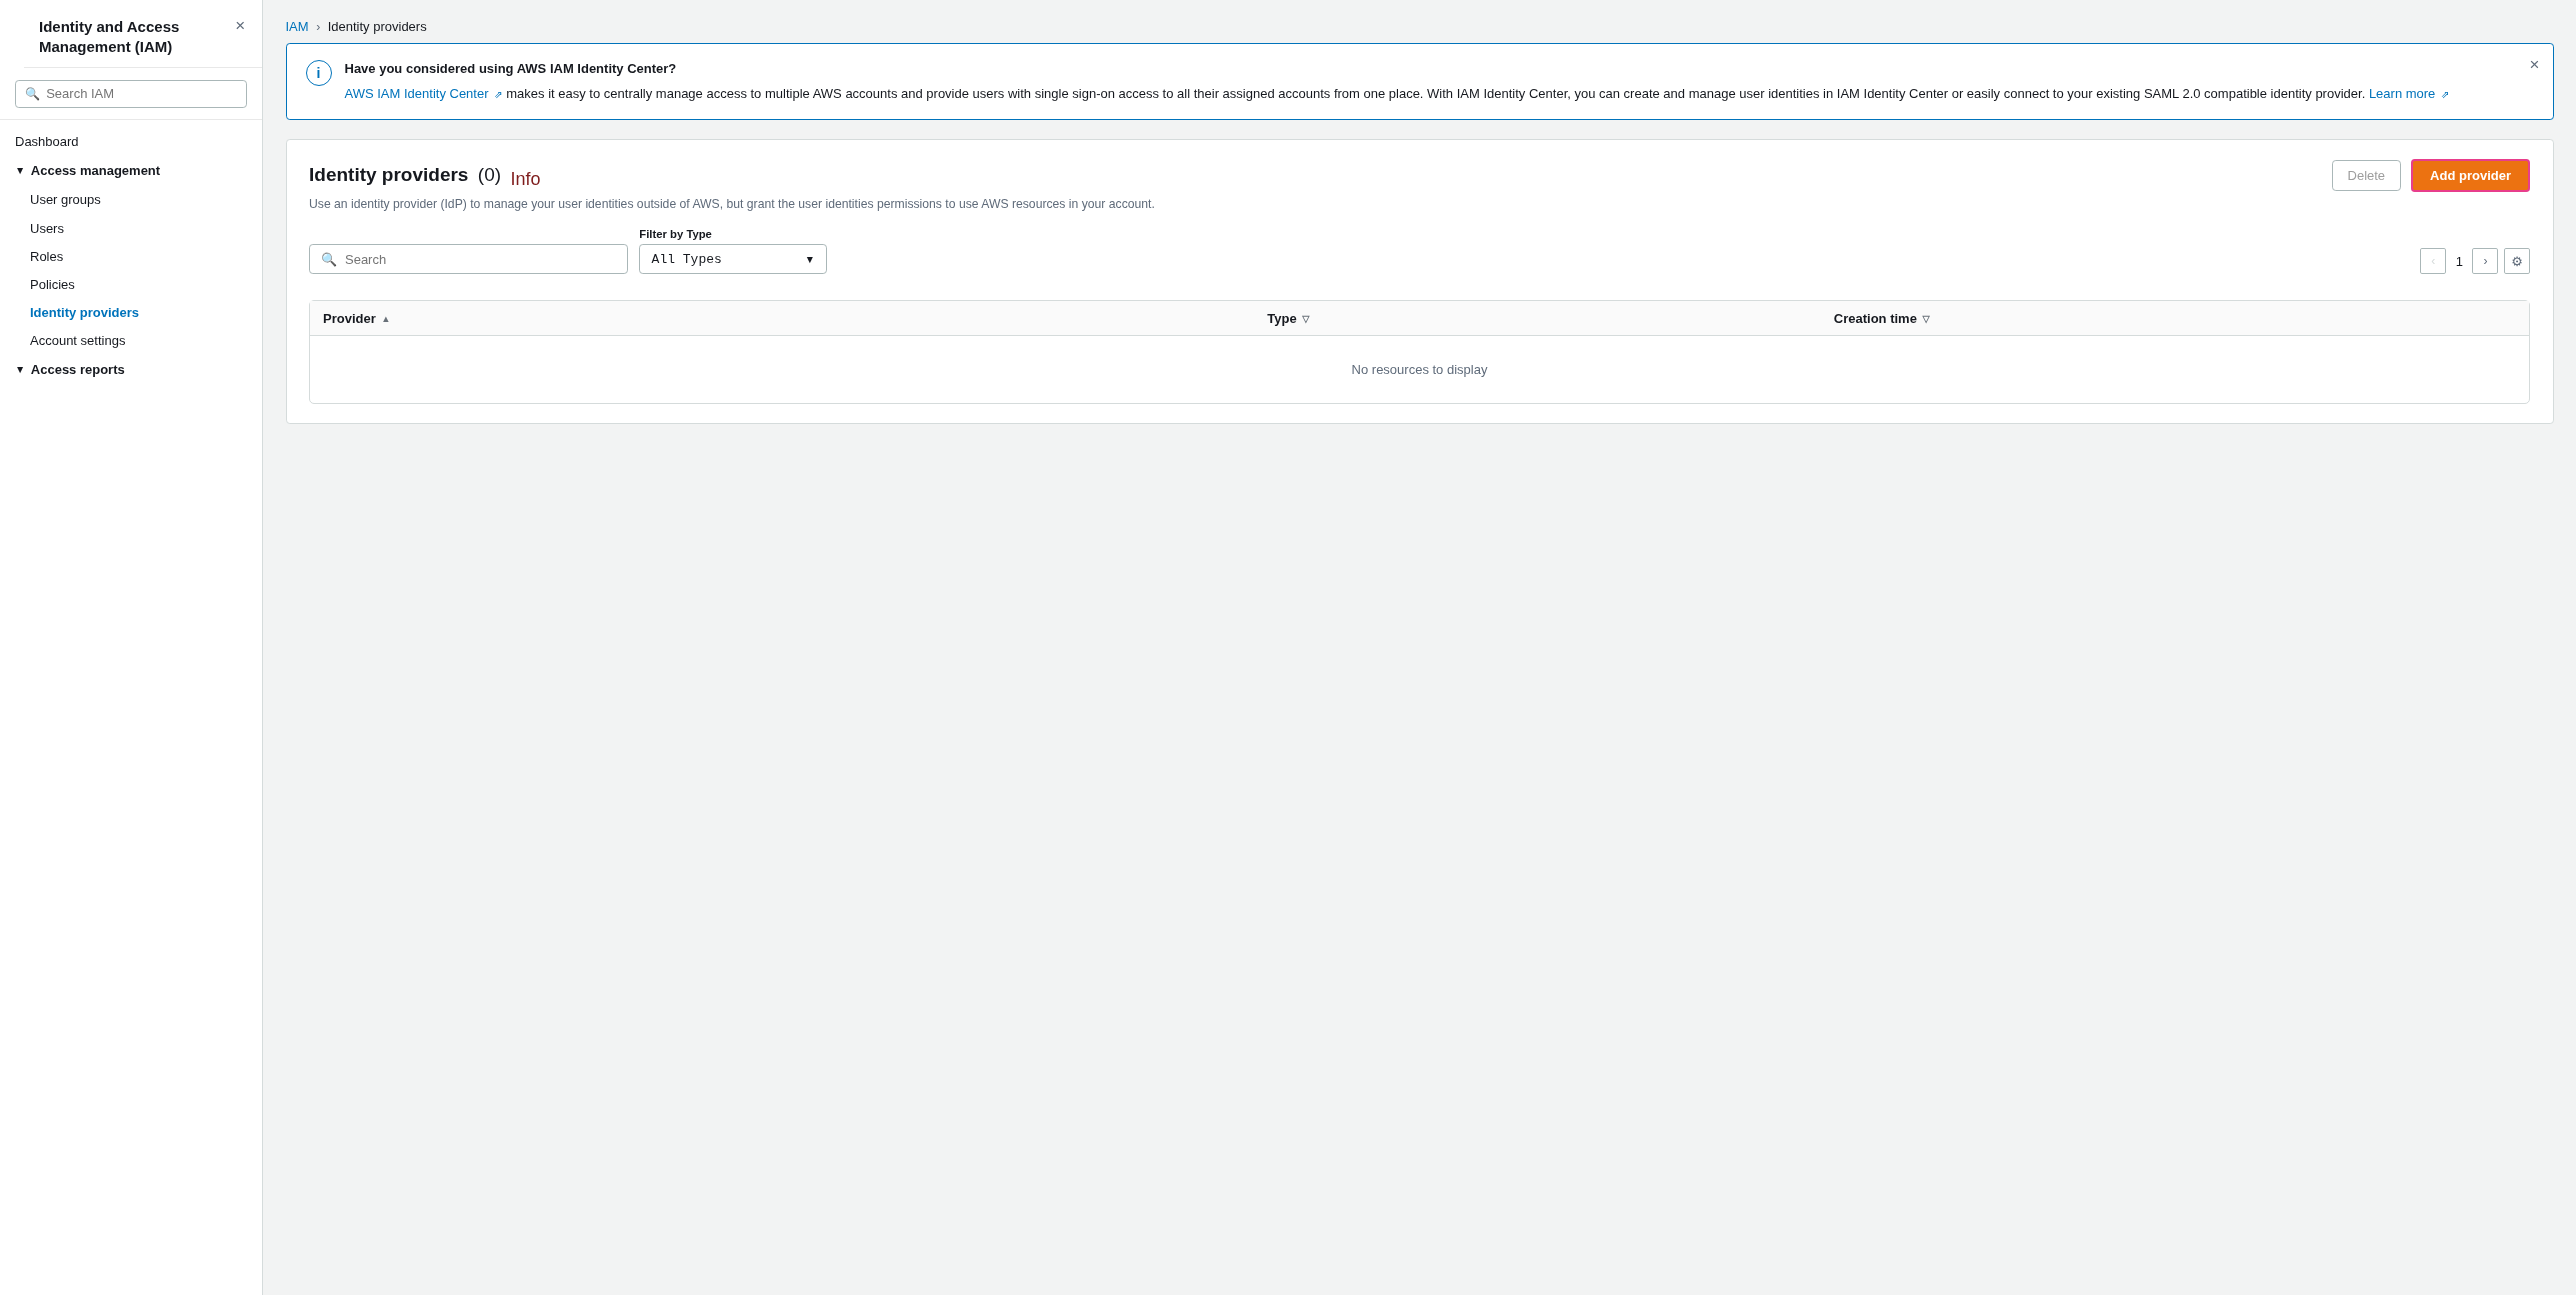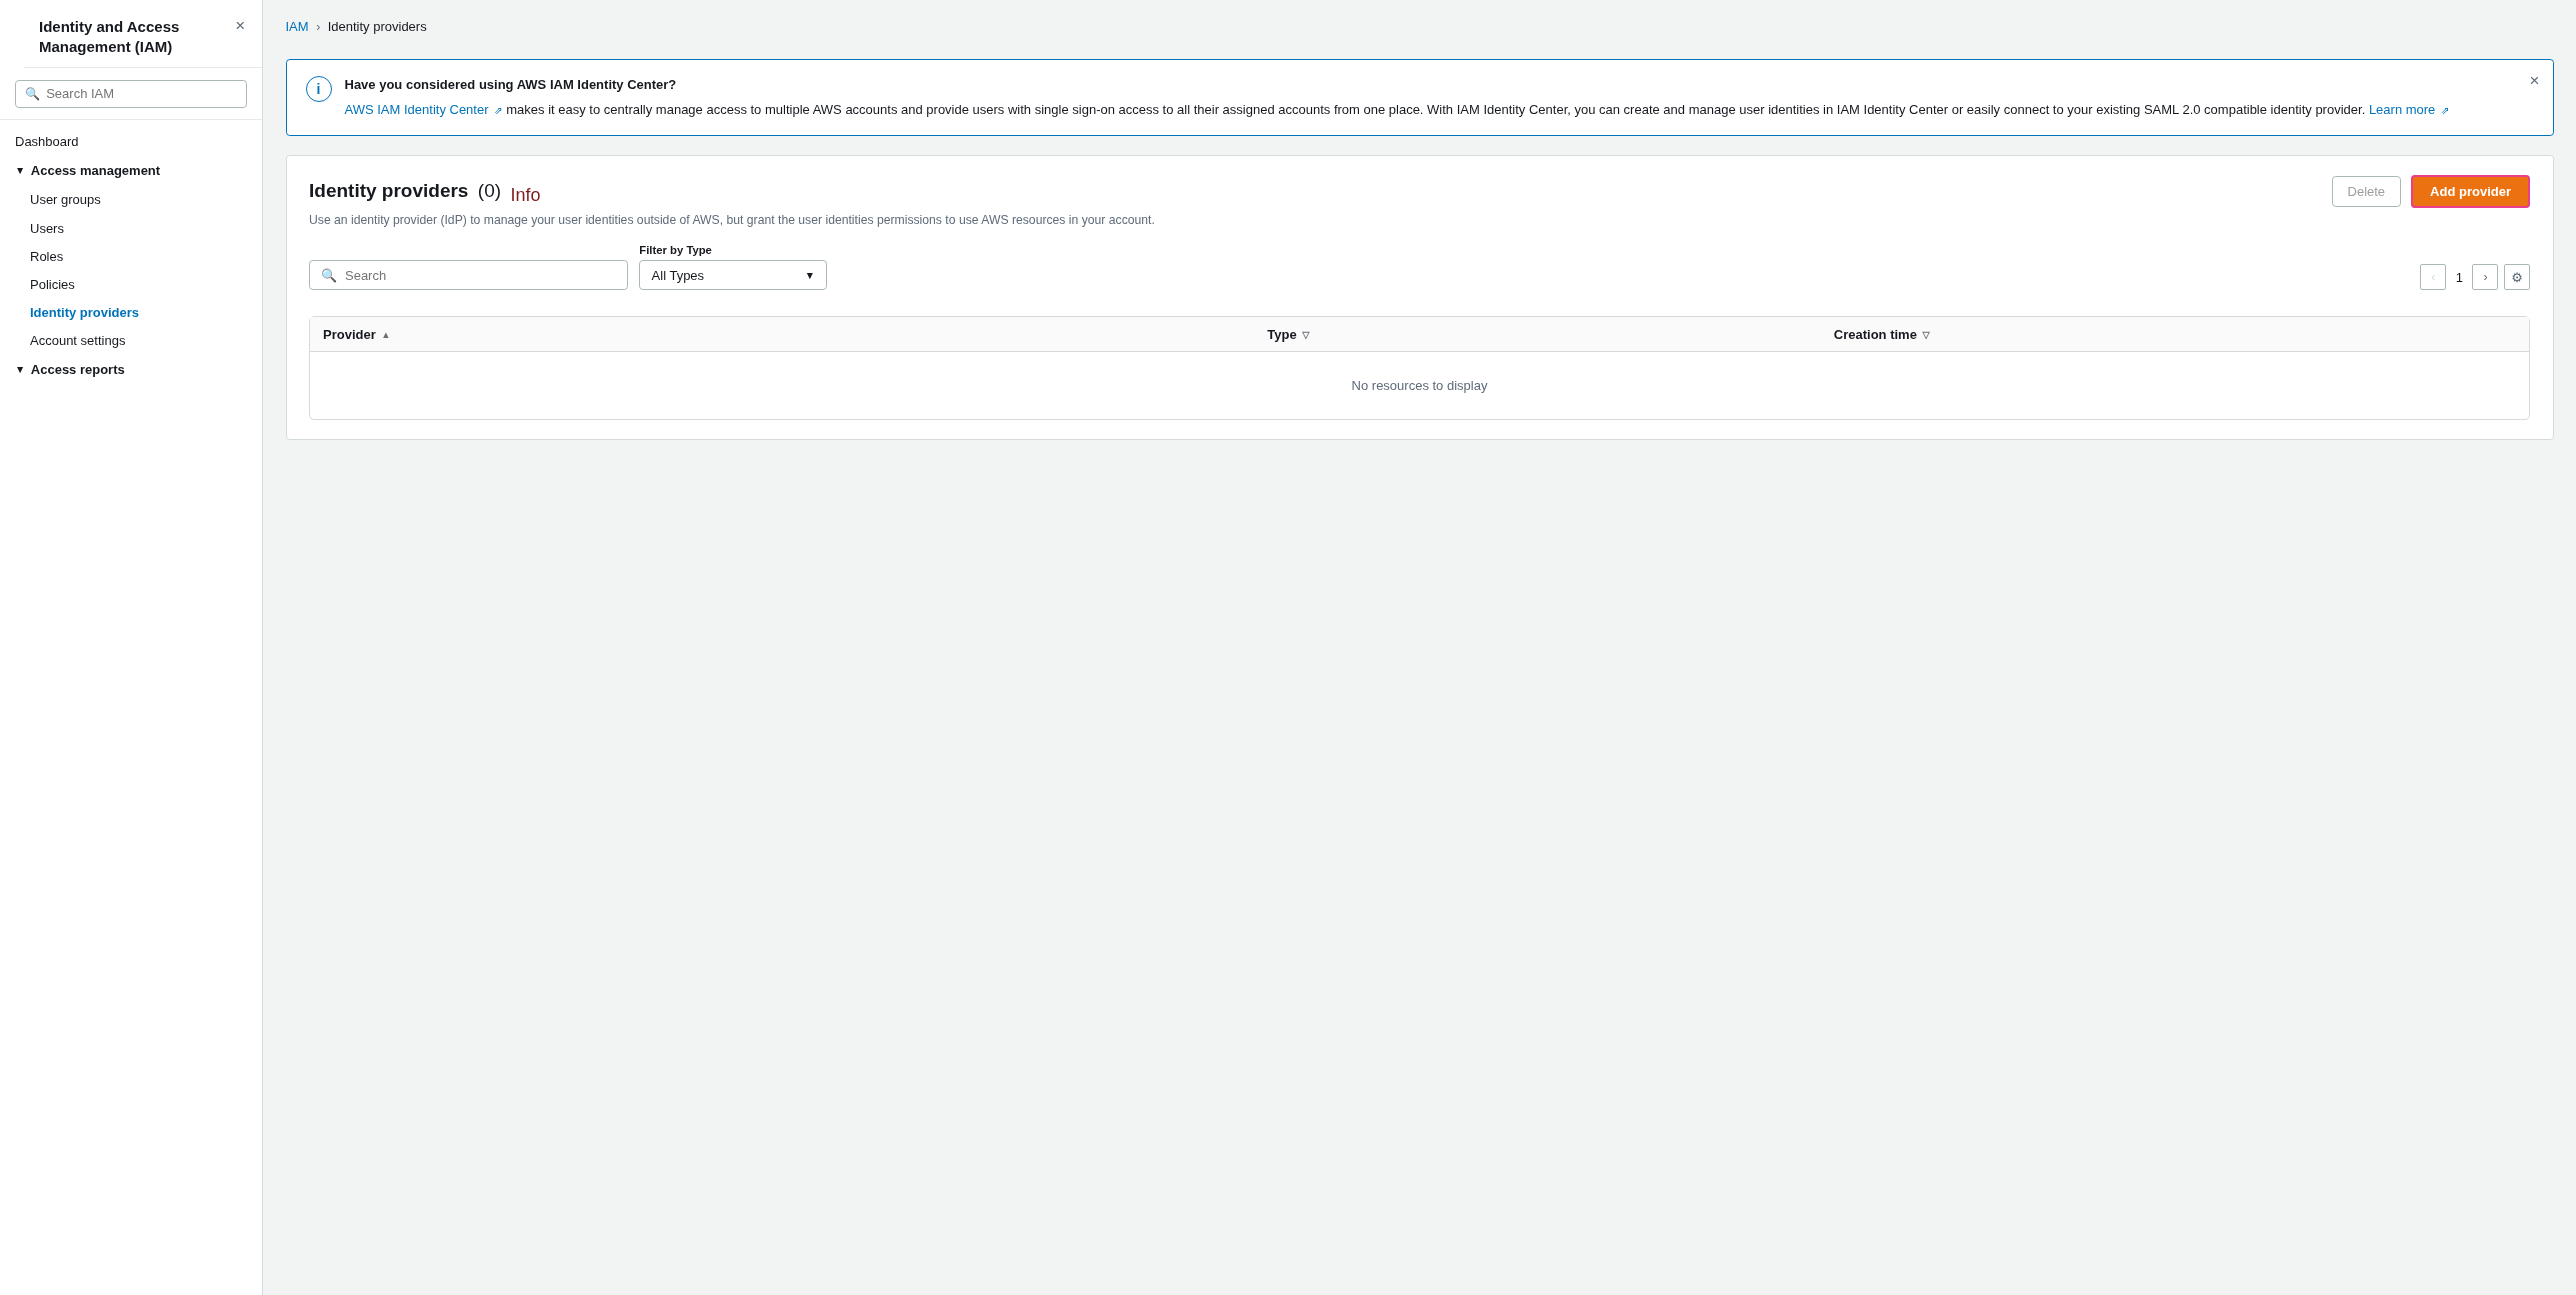--- a/index.html
+++ b/index.html
@@ -125,21 +125,21 @@
       overflow-y: auto;
       padding: 19px 22.5px;
       background: #f2f3f3;
     }
 
     
     .breadcrumb {
       display: flex;
       align-items: center;
       font-size: 13px;
-      margin-bottom: 25px;
+      margin-bottom: 9px;
       color: #16191f;
     }
 
     .breadcrumb-link {
       color: #0073bb;
       cursor: pointer;
       text-decoration: none;
     }
 
     .breadcrumb-sep {
@@ -338,20 +338,21 @@
       padding: 6.6px 11.3px;
       background: #fff;
       min-width: 188px;
       cursor: pointer;
       justify-content: space-between;
     }
 
     .type-select-text {
       font-size: 13px;
       color: #16191f;
+      font-family: Liberation Mono, monospace;
     }
 
     .type-select-arrow {
       color: #16191f;
       font-size: 10.3px;
     }
 
     
     .pagination-row {
       display: flex;

